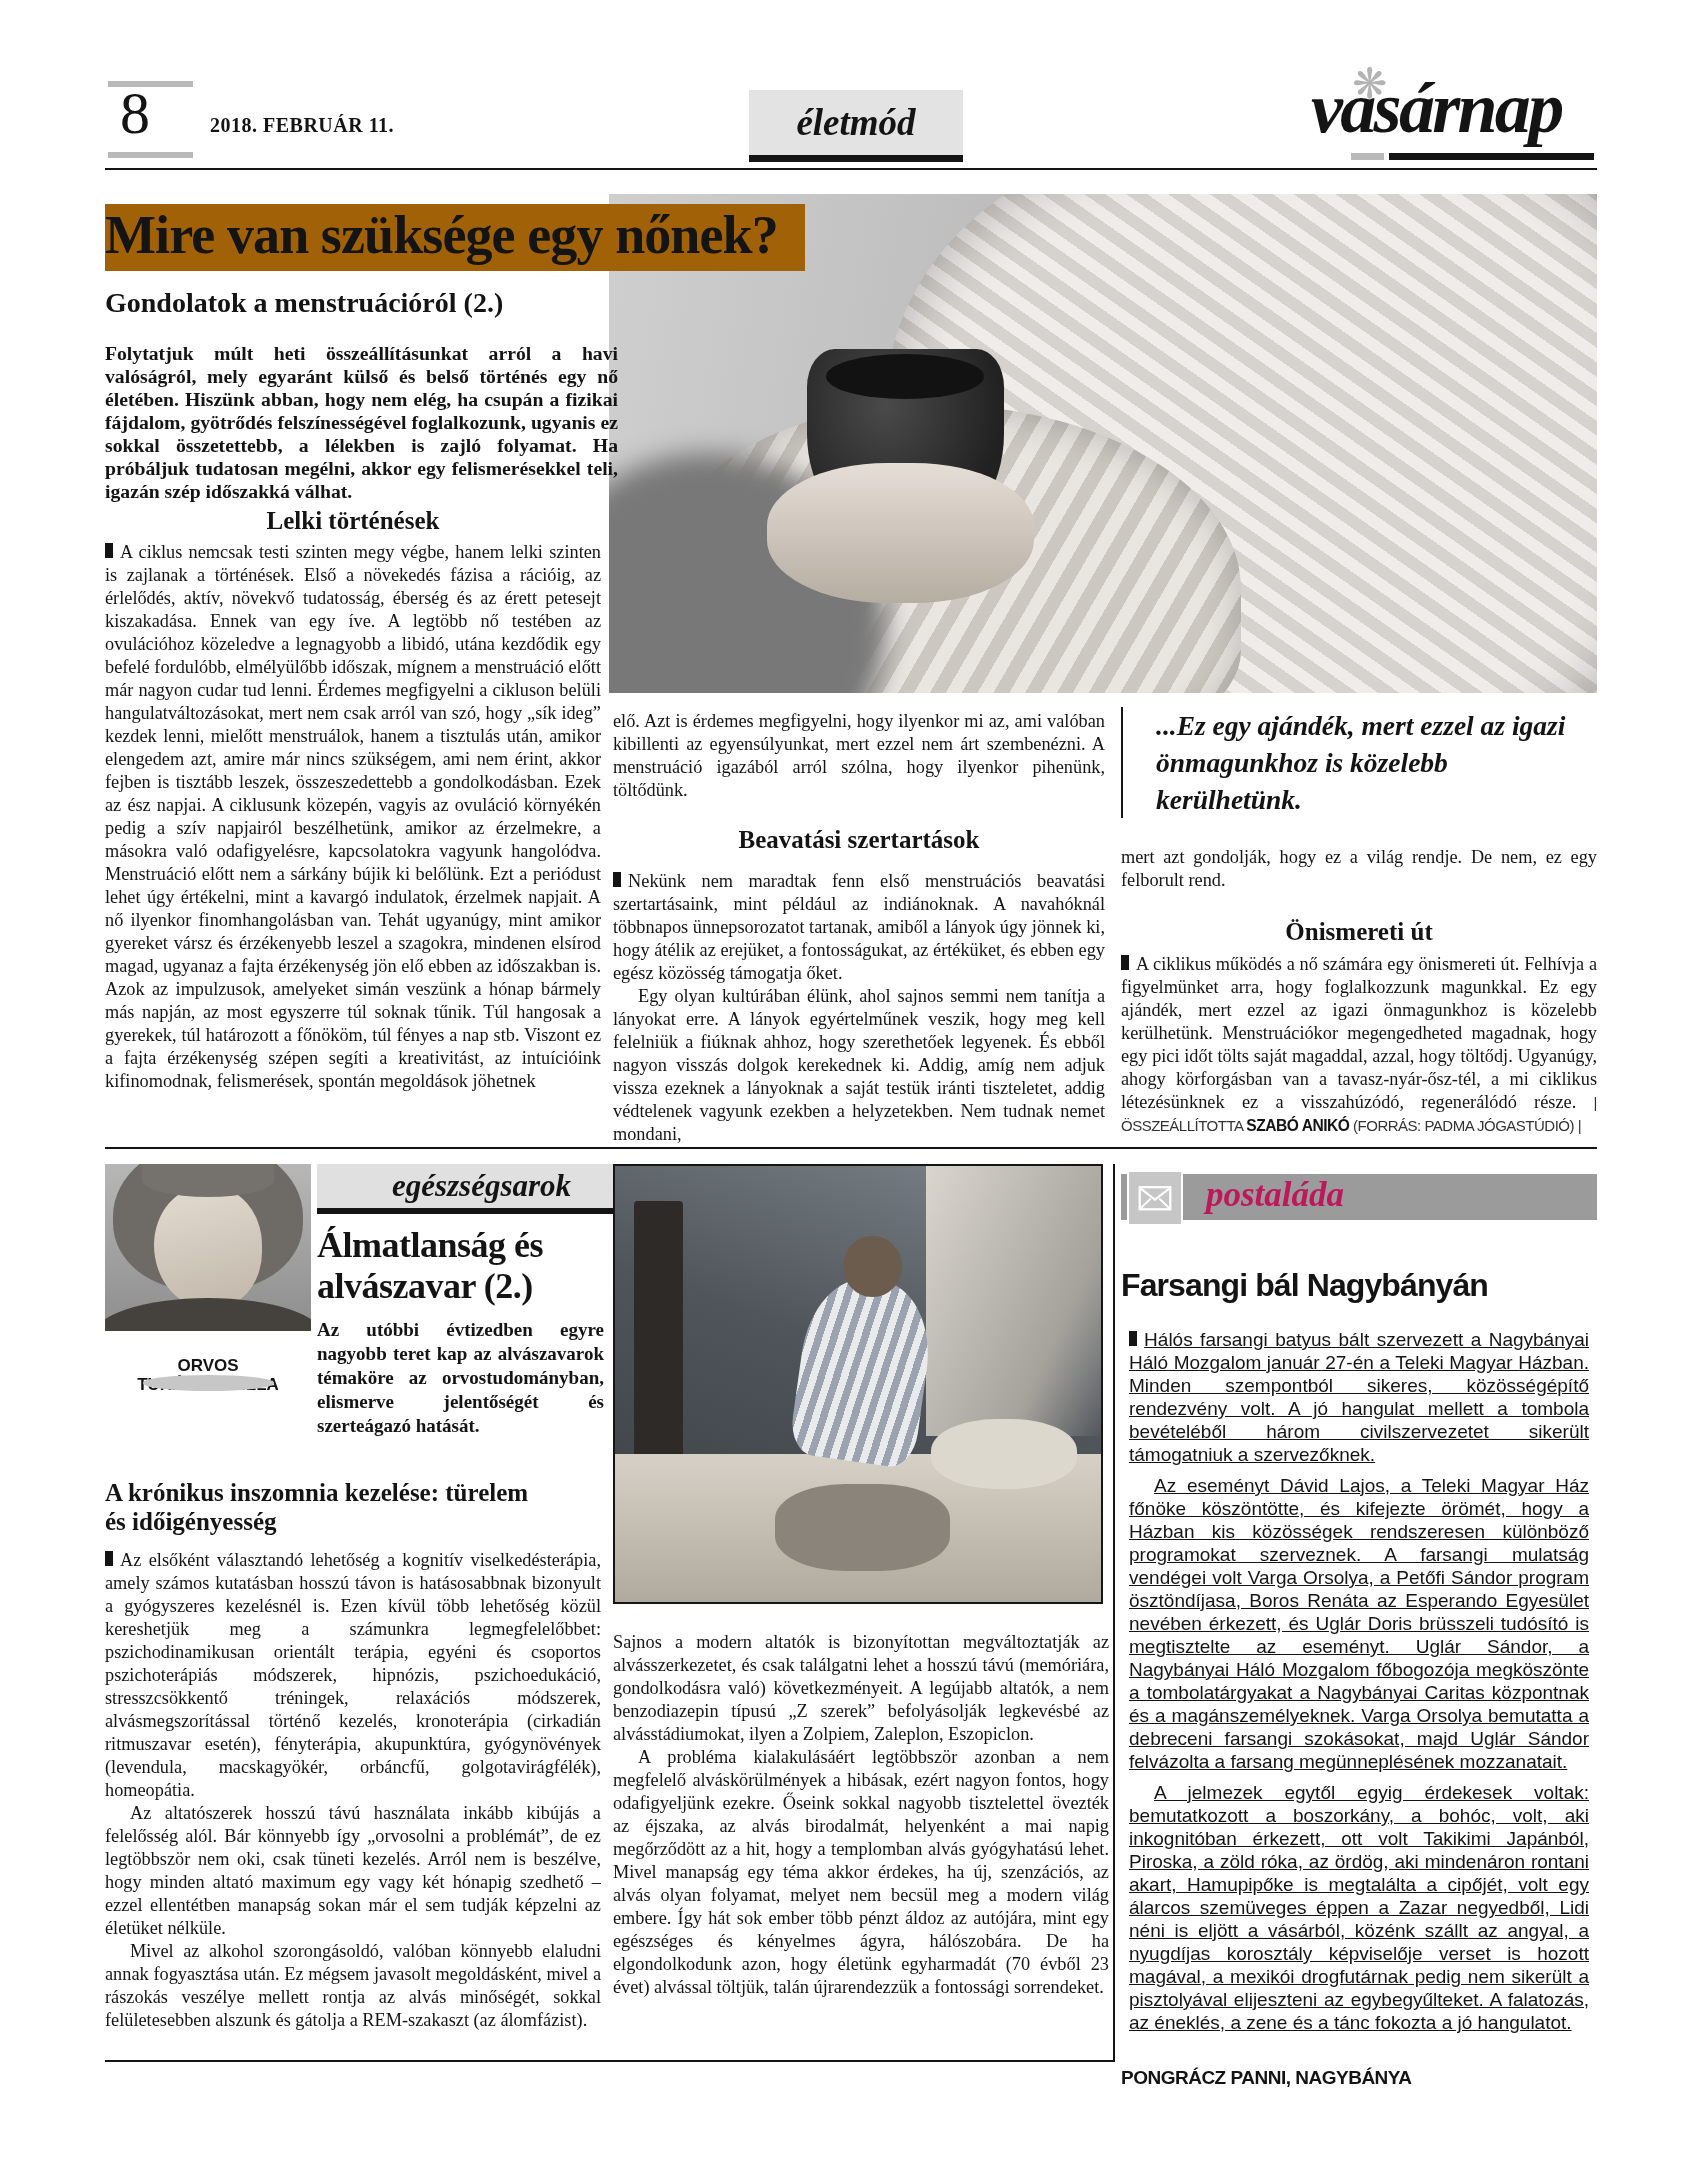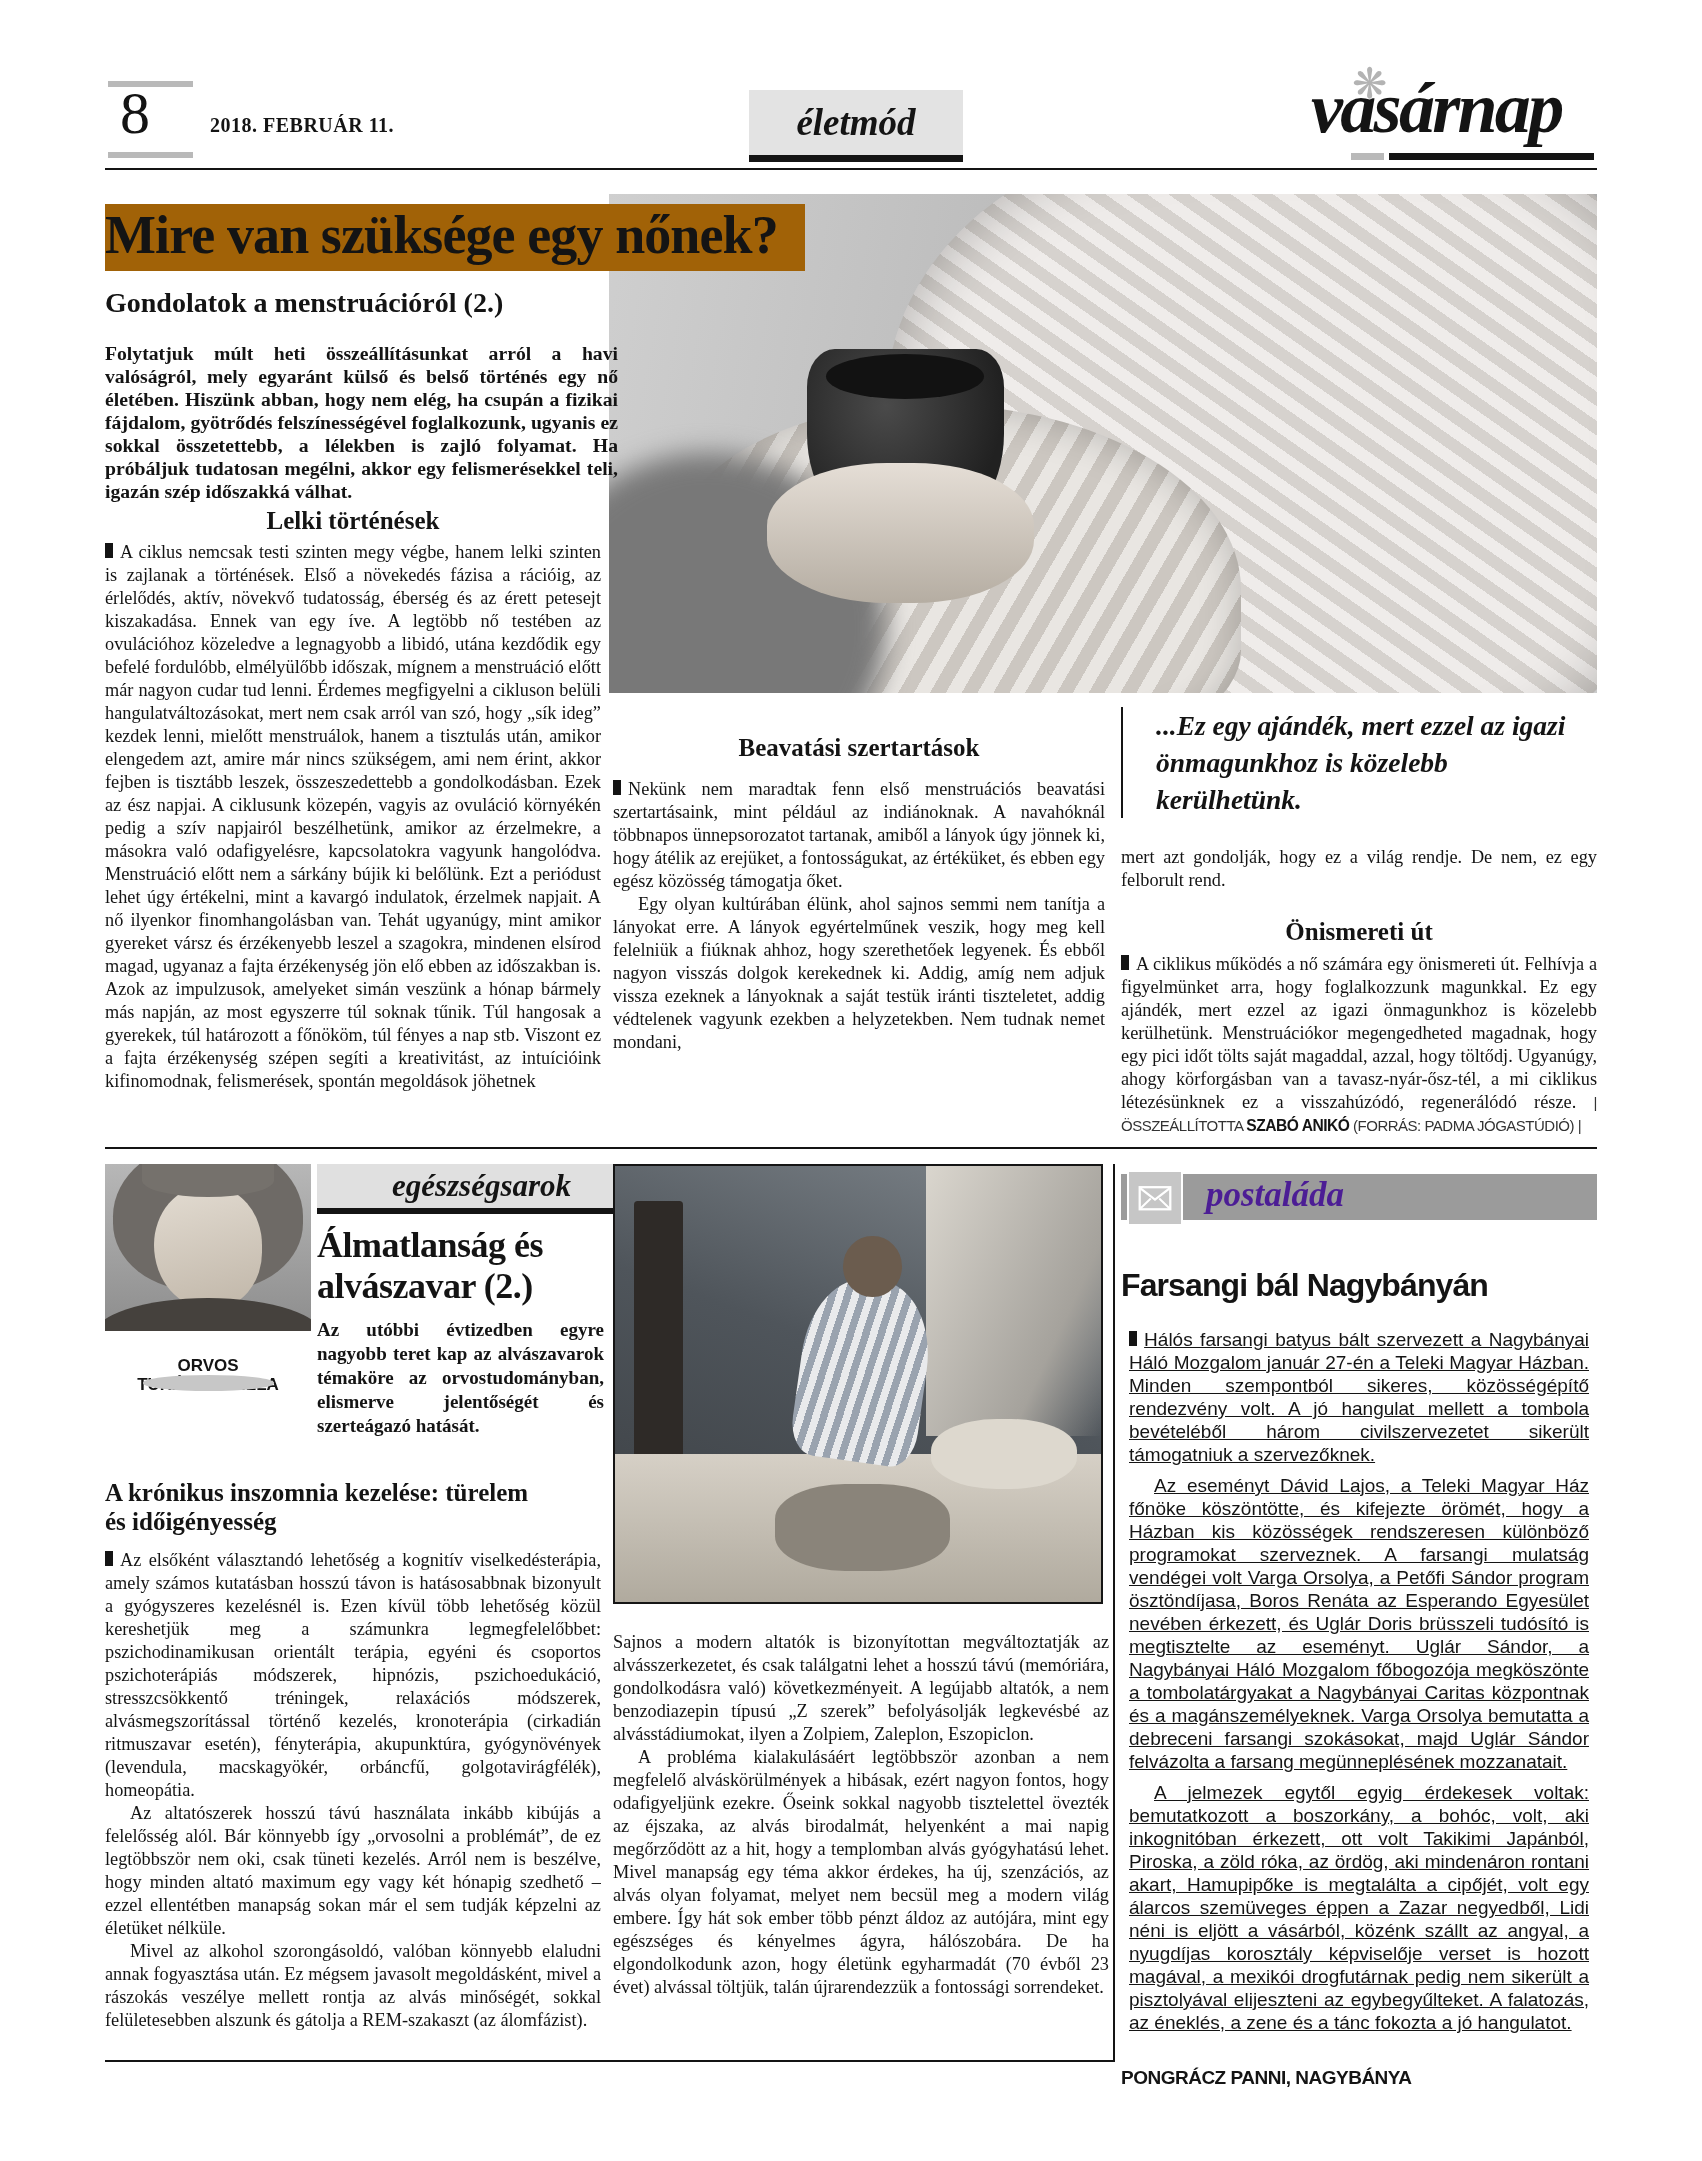--- a/index.html
+++ b/index.html
@@ -87,21 +87,21 @@
             transform:rotate(8deg);
             background:repeating-linear-gradient(100deg,#e9eaec 0 7.3px,#9aa3af 7.3px 14.6px);}
   .il-head{position:absolute;left:47%;top:16%;width:12%;height:14%;border-radius:50%;background:#6b5c4e;}
   .il-legs{position:absolute;left:33%;bottom:7%;width:36%;height:20%;border-radius:40%;background:#8a847a;}
 
   
   .mb-banner{position:absolute;left:1121px;top:1174px;width:476px;height:46px;background:#9b9b9b;}
   .mb-env{position:absolute;left:1127px;top:1170px;width:52px;height:52px;background:#c6c6c6;
           border:2.7px solid #ffffff;z-index:2;display:flex;align-items:center;justify-content:center;}
   .mb-kicker{position:absolute;left:1206px;top:1175px;font-style:italic;font-weight:bold;font-size:35px;
-             color:#4c1d95;z-index:2;}
+             color:#be185d;z-index:2;}
   .mb-head{position:absolute;left:1121px;top:1267px;font-family:"Liberation Sans",sans-serif;
            font-size:32px;font-weight:bold;letter-spacing:-0.9px;}
   .mb-body{position:absolute;left:1121px;top:1320px;width:476px;font-family:"Liberation Sans",sans-serif;
            font-size:19px;line-height:23px;}
   .mb-body p{margin:8px;text-decoration:underline;}
   .mb-byline{position:absolute;left:1121px;top:2067px;width:476px;
              font-family:"Liberation Sans",sans-serif;font-size:19px;font-weight:bold;letter-spacing:-0.5px;}
 </style>
 </head>
 <body>
@@ -138,20 +138,21 @@
   <div class="title-box">Mire van szüksége egy nőnek?</div>
   <div class="subtitle">Gondolatok a menstruációról (2.)</div>
   <div class="lead jtext">Folytatjuk múlt heti összeállításunkat arról a havi valóságról, mely egyaránt külső és belső történés egy nő életében. Hiszünk abban, hogy nem elég, ha csupán a fizikai fájdalom, gyötrődés felszínességével foglalkozunk, ugyanis ez sokkal összetettebb, a lélekben is zajló folyamat. Ha próbáljuk tudatosan megélni, akkor egy felismerésekkel teli, igazán szép időszakká válhat.</div>
 
   <div class="col" style="left:105px;top:507px;width:496px;">
     <div class="h2" style="margin-bottom:6.4px;">Lelki történések</div>
     <p class="serifbody jtext"><span class="pmark"></span><span>A ciklus nemcsak testi szinten megy végbe, hanem lelki szinten is zajlanak a történések. Első a növekedés fázisa a rációig, az érlelődés, aktív, növekvő tudatosság, éberség és az érett petesejt kiszakadása. Ennek van egy íve. A legtöbb nő testében az ovulációhoz közeledve a legnagyobb a libidó, utána kezdődik egy befelé fordulóbb, elmélyülőbb időszak, mígnem a menstruáció előtt már nagyon cudar tud lenni. Érdemes megfigyelni a cikluson belüli hangulatváltozásokat, mert nem csak arról van szó, hogy „sík ideg” kezdek lenni, mielőtt menstruálok, hanem a tisztulás után, amikor elengedem azt, amire már nincs szükségem, ami nem érint, akkor fejben is tisztább leszek, összeszedettebb a gondolkodásban. Ezek az ész napjai. A ciklusunk közepén, vagyis az ovuláció környékén pedig a szív napjairól beszélhetünk, amikor az érzelmekre, a másokra való odafigyelésre, kapcsolatokra vagyunk hangolódva. Menstruáció előtt nem a sárkány bújik ki belőlünk. Ezt a periódust lehet úgy értékelni, mint a kavargó indulatok, érzelmek napjait. A nő ilyenkor finomhangolásban van. Tehát ugyanúgy, mint amikor gyereket vársz és érzékenyebb leszel a szagokra, mindenen elsírod magad, ugyanaz a fajta érzékenység jön elő ebben az időszakban is. Azok az impulzusok, amelyeket simán veszünk a hónap bármely más napján, az most egyszerre túl soknak tűnik. Túl hangosak a gyerekek, túl határozott a főnököm, túl fényes a nap stb. Viszont ez a fajta érzékenység szépen segíti a kreativitást, az intuícióink kifinomodnak, felismerések, spontán megoldások jöhetnek</span></p>
   </div>
 
   <div class="col" style="left:613px;top:710px;width:492px;">
+    <p class="serifbody jtext">elő. Azt is érdemes megfigyelni, hogy ilyenkor mi az, ami valóban kibillenti az egyensúlyunkat, mert ezzel nem árt szembenézni. A menstruáció igazából arról szólna, hogy ilyenkor pihenünk, töltődünk.</p>
     <div class="h2" style="margin:24px 0 16px 0;">Beavatási szertartások</div>
     <p class="serifbody jtext"><span class="pmark"></span><span>Nekünk nem maradtak fenn első menstruációs beavatási szertartásaink, mint például az indiánoknak. A navahóknál többnapos ünnepsorozatot tartanak, amiből a lányok úgy jönnek ki, hogy átélik az erejüket, a fontosságukat, az értéküket, és ebben egy egész közösség támogatja őket.</span></p>
     <p class="serifbody jtext indent">Egy olyan kultúrában élünk, ahol sajnos semmi nem tanítja a lányokat erre. A lányok egyértelműnek veszik, hogy meg kell felelniük a fiúknak ahhoz, hogy szerethetőek legyenek. És ebből nagyon visszás dolgok kerekednek ki. Addig, amíg nem adjuk vissza ezeknek a lányoknak a saját testük iránti tiszteletet, addig védtelenek vagyunk ezekben a helyzetekben. Nem tudnak nemet mondani,</p>
   </div>
 
   <div class="col" style="left:1121px;top:707px;width:476px;">
     <div class="quote">...Ez egy ajándék, mert ezzel az igazi önmagunkhoz is közelebb kerülhetünk.</div>
     <p class="serifbody jtext" style="margin-top:28px;">mert azt gondolják, hogy ez a világ rendje. De nem, ez egy felborult rend.</p>
     <div class="h2" style="margin:26px 0 7.3px 0;">Önismereti út</div>
     <p class="serifbody jtext"><span class="pmark"></span><span>A ciklikus működés a nő számára egy önismereti út. Felhívja a figyelmünket arra, hogy foglalkozzunk magunkkal. Ez egy ajándék, mert ezzel az igazi önmagunkhoz is közelebb kerülhetünk. Menstruációkor megengedheted magadnak, hogy egy pici időt tölts saját magaddal, azzal, hogy töltődj. Ugyanúgy, ahogy körforgásban van a tavasz-nyár-ősz-tél, a mi ciklikus létezésünknek ez a visszahúzódó, regenerálódó része. </span><span class="credit-pre">| ÖSSZEÁLLÍTOTTA </span><span class="credit-name">SZABÓ ANIKÓ</span><span class="credit-src"> (FORRÁS: PADMA JÓGASTÚDIÓ) |</span></p>

